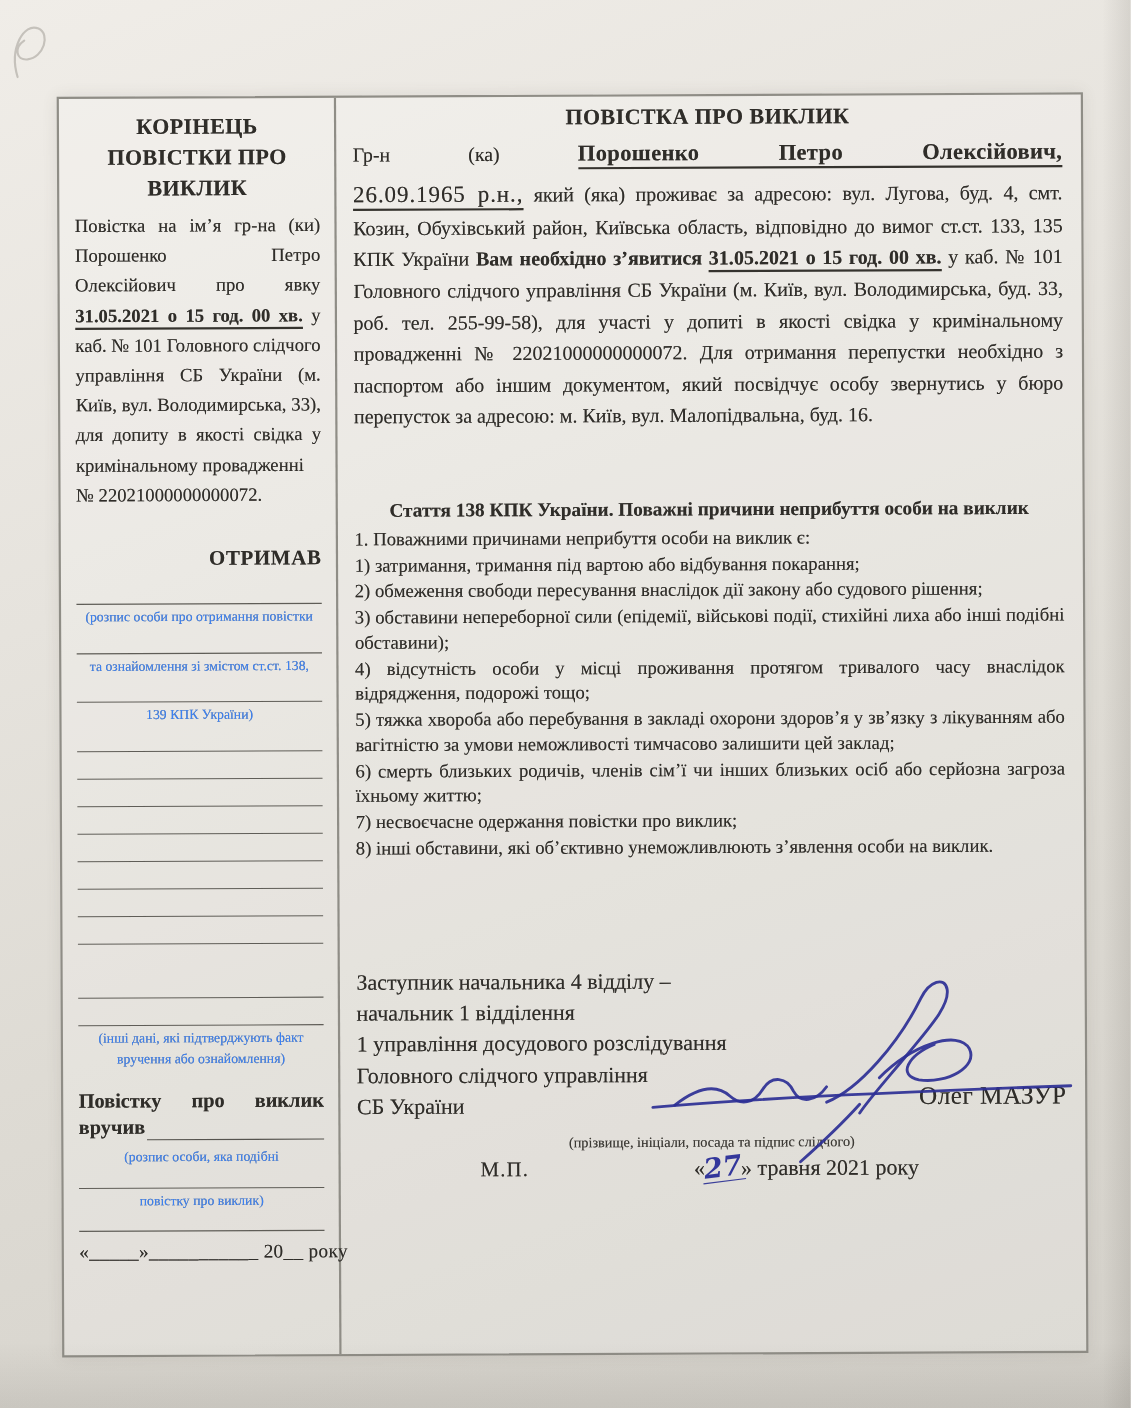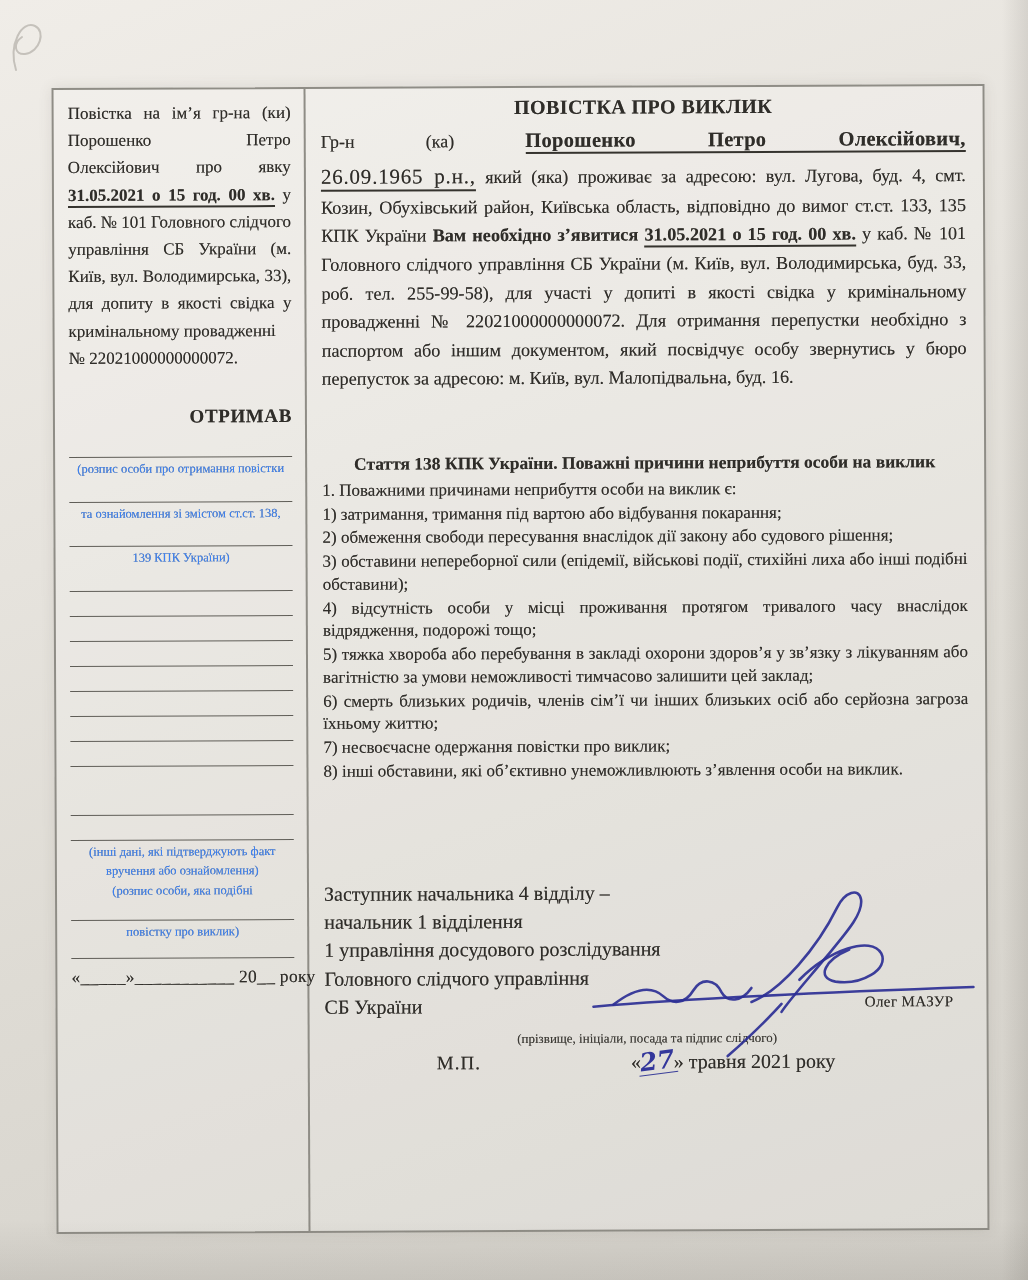--- a/index.html
+++ b/index.html
@@ -46,21 +46,21 @@
 
   
   .main-title{font-weight:bold;font-size:20px;text-align:center;letter-spacing:.4px;margin:2px 0 4px;}
   .line1{font-size:18px;text-align:justify;text-align-last:justify;line-height:1.7;}
   .name-ul{font-weight:bold;font-size:20.5px;letter-spacing:.3px;}
   .dob{font-weight:normal;font-size:21px;letter-spacing:.8px;}
   .p1{font-size:18.2px;text-align:justify;line-height:1.57;margin:2px 0 0;}
   .art-head{margin-top:56px;font-weight:bold;font-size:17.5px;text-align:center;line-height:1.65;}
   .item{font-size:17px;text-align:justify;line-height:1.34;margin:1px 0 0;}
   .signer{margin-top:96px;position:relative;font-size:20px;line-height:1.42;}
-  .officer-name{position:absolute;right:16px;bottom:6px;font-size:15px;letter-spacing:.4px;}
+  .officer-name{position:absolute;right:0;bottom:6px;font-size:23px;letter-spacing:.4px;}
   .sig{position:absolute;right:-8px;bottom:-40px;width:392px;height:176px;pointer-events:none;}
   .cap-officer{font-size:13px;text-align:center;margin-top:10px;color:#3c3a35;}
   .bottom-row{display:flex;align-items:baseline;font-size:19px;margin-top:3px;}
   .mp{margin-left:112px;letter-spacing:1px;}
   .main-date{margin-left:150px;font-size:20px;}
   .hand-day{
     display:inline-block;font-family:"DejaVu Serif",serif;font-style:italic;font-weight:bold;
     color:#33379b;font-size:25px;transform:rotate(-7deg) translateY(1px);
     border-bottom:1.6px solid #3b3f9a;padding:0 2px;margin:0 -3px;line-height:.9;text-shadow:none;
   }
@@ -72,20 +72,21 @@
 
 <div class="photo">
 
   <svg class="corner-scribble" viewBox="0 0 62 74">
     <path class="pencil" d="M12 58 C 4 32, 18 8, 31 14 C 42 19, 36 40, 21 42 C 10 43, 9 31, 18 25"></path>
   </svg>
 
   <div class="sheet">
 
     <div class="stub">
+      <div class="stub-title">КОРІНЕЦЬ ПОВІСТКИ ПРО ВИКЛИК</div>
 
       <p class="stub-p">
         <span>Повістка на ім’я гр-на (ки) Порошенко Петро Олексійович про явку</span>
         <span class="b ul">31.05.2021 о 15 год. 00 хв.</span>
         <span>у каб. № 101 Головного слідчого управління СБ України (м. Київ, вул. Володимирська, 33), для допиту в якості свідка у кримінальному провадженні</span><br>
         <span>№ 22021000000000072.</span>
       </p>
 
       <div class="otrymav">ОТРИМАВ</div>
 
@@ -105,20 +106,27 @@
       <div class="bl"></div>
       <div class="bl"></div>
 
       <div class="gap26"></div>
       <div class="bl"></div>
       <div class="bl"></div>
 
       <div class="scap">(інші дані, які підтверджують факт</div>
       <div class="scap">вручення або ознайомлення)</div>
 
+      <div class="handed">
+        <div class="handed-l1">Повістку про виклик</div>
+        <div class="handed-l2">
+          <span>вручив</span>
+          <span class="fill-line"></span>
+        </div>
+      </div>
       <div class="scap">(розпис особи, яка подібні</div>
       <div class="bl" style="height:20px"></div>
       <div class="scap">повістку про виклик)</div>
       <div class="bl" style="height:18px"></div>
       <div class="stub-date">«_____»___________ 20__ року</div>
     </div>
 
     <div class="main">
       <div class="main-title">ПОВІСТКА ПРО ВИКЛИК</div>
 

